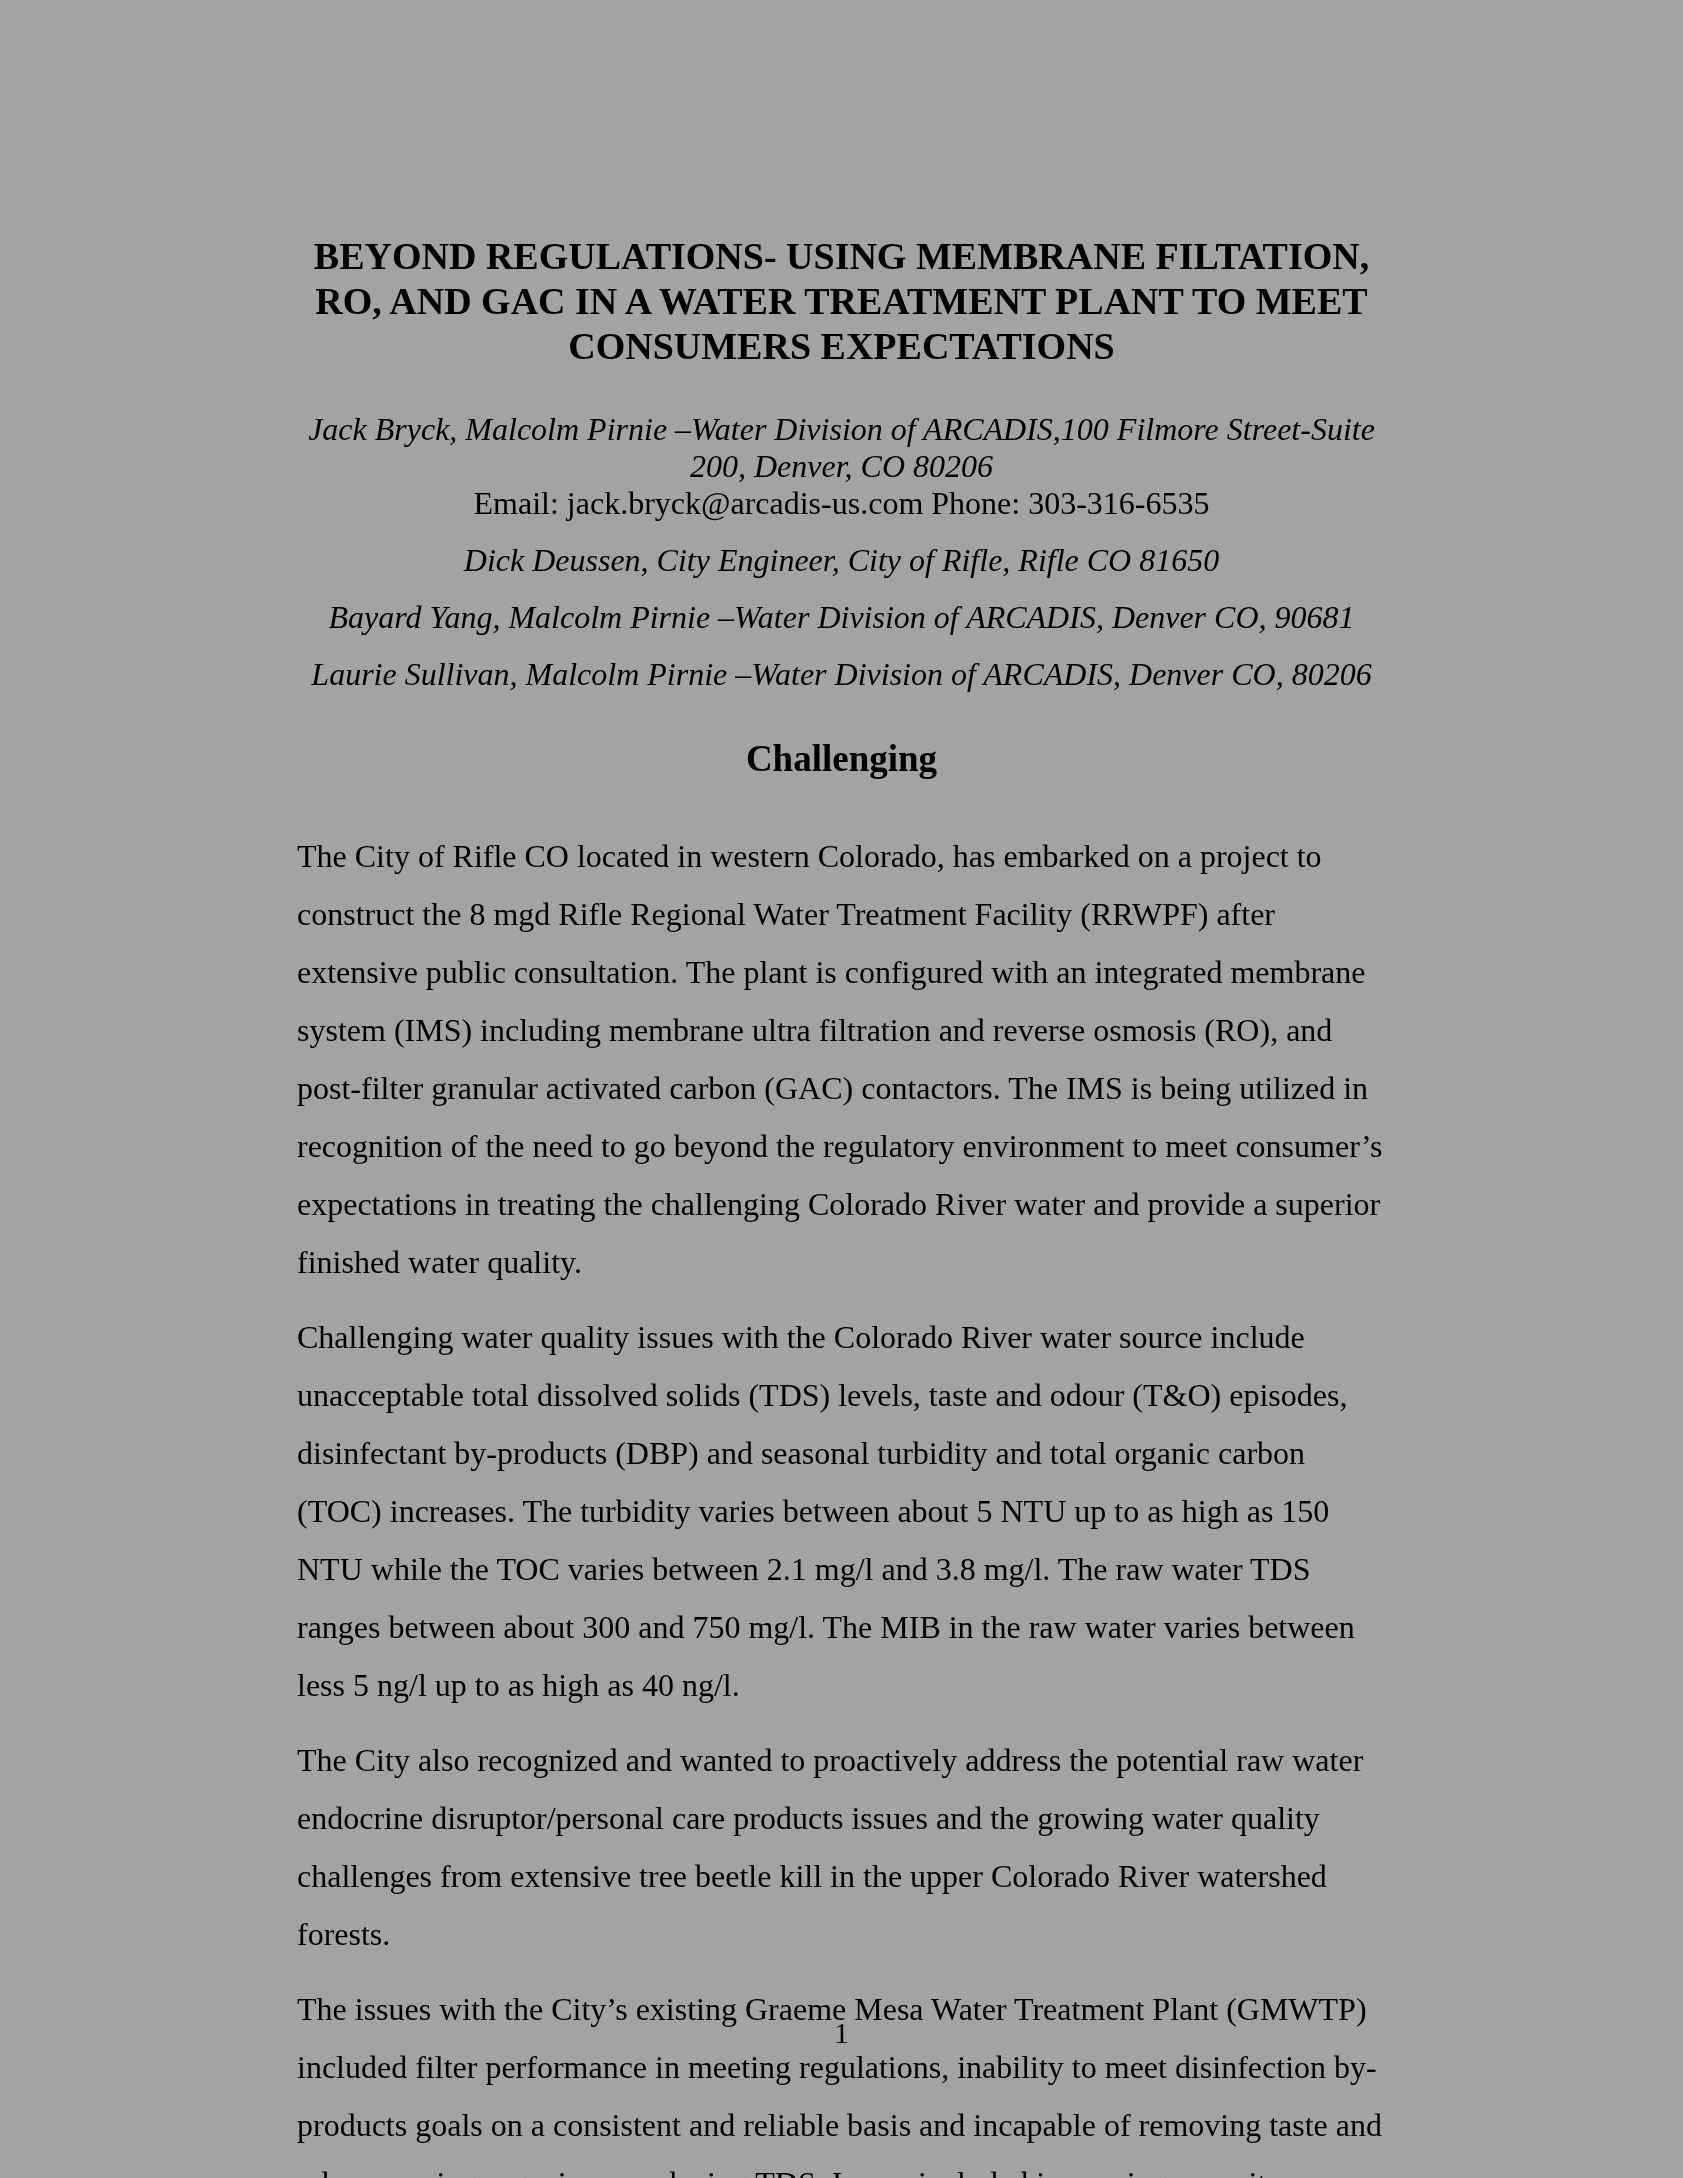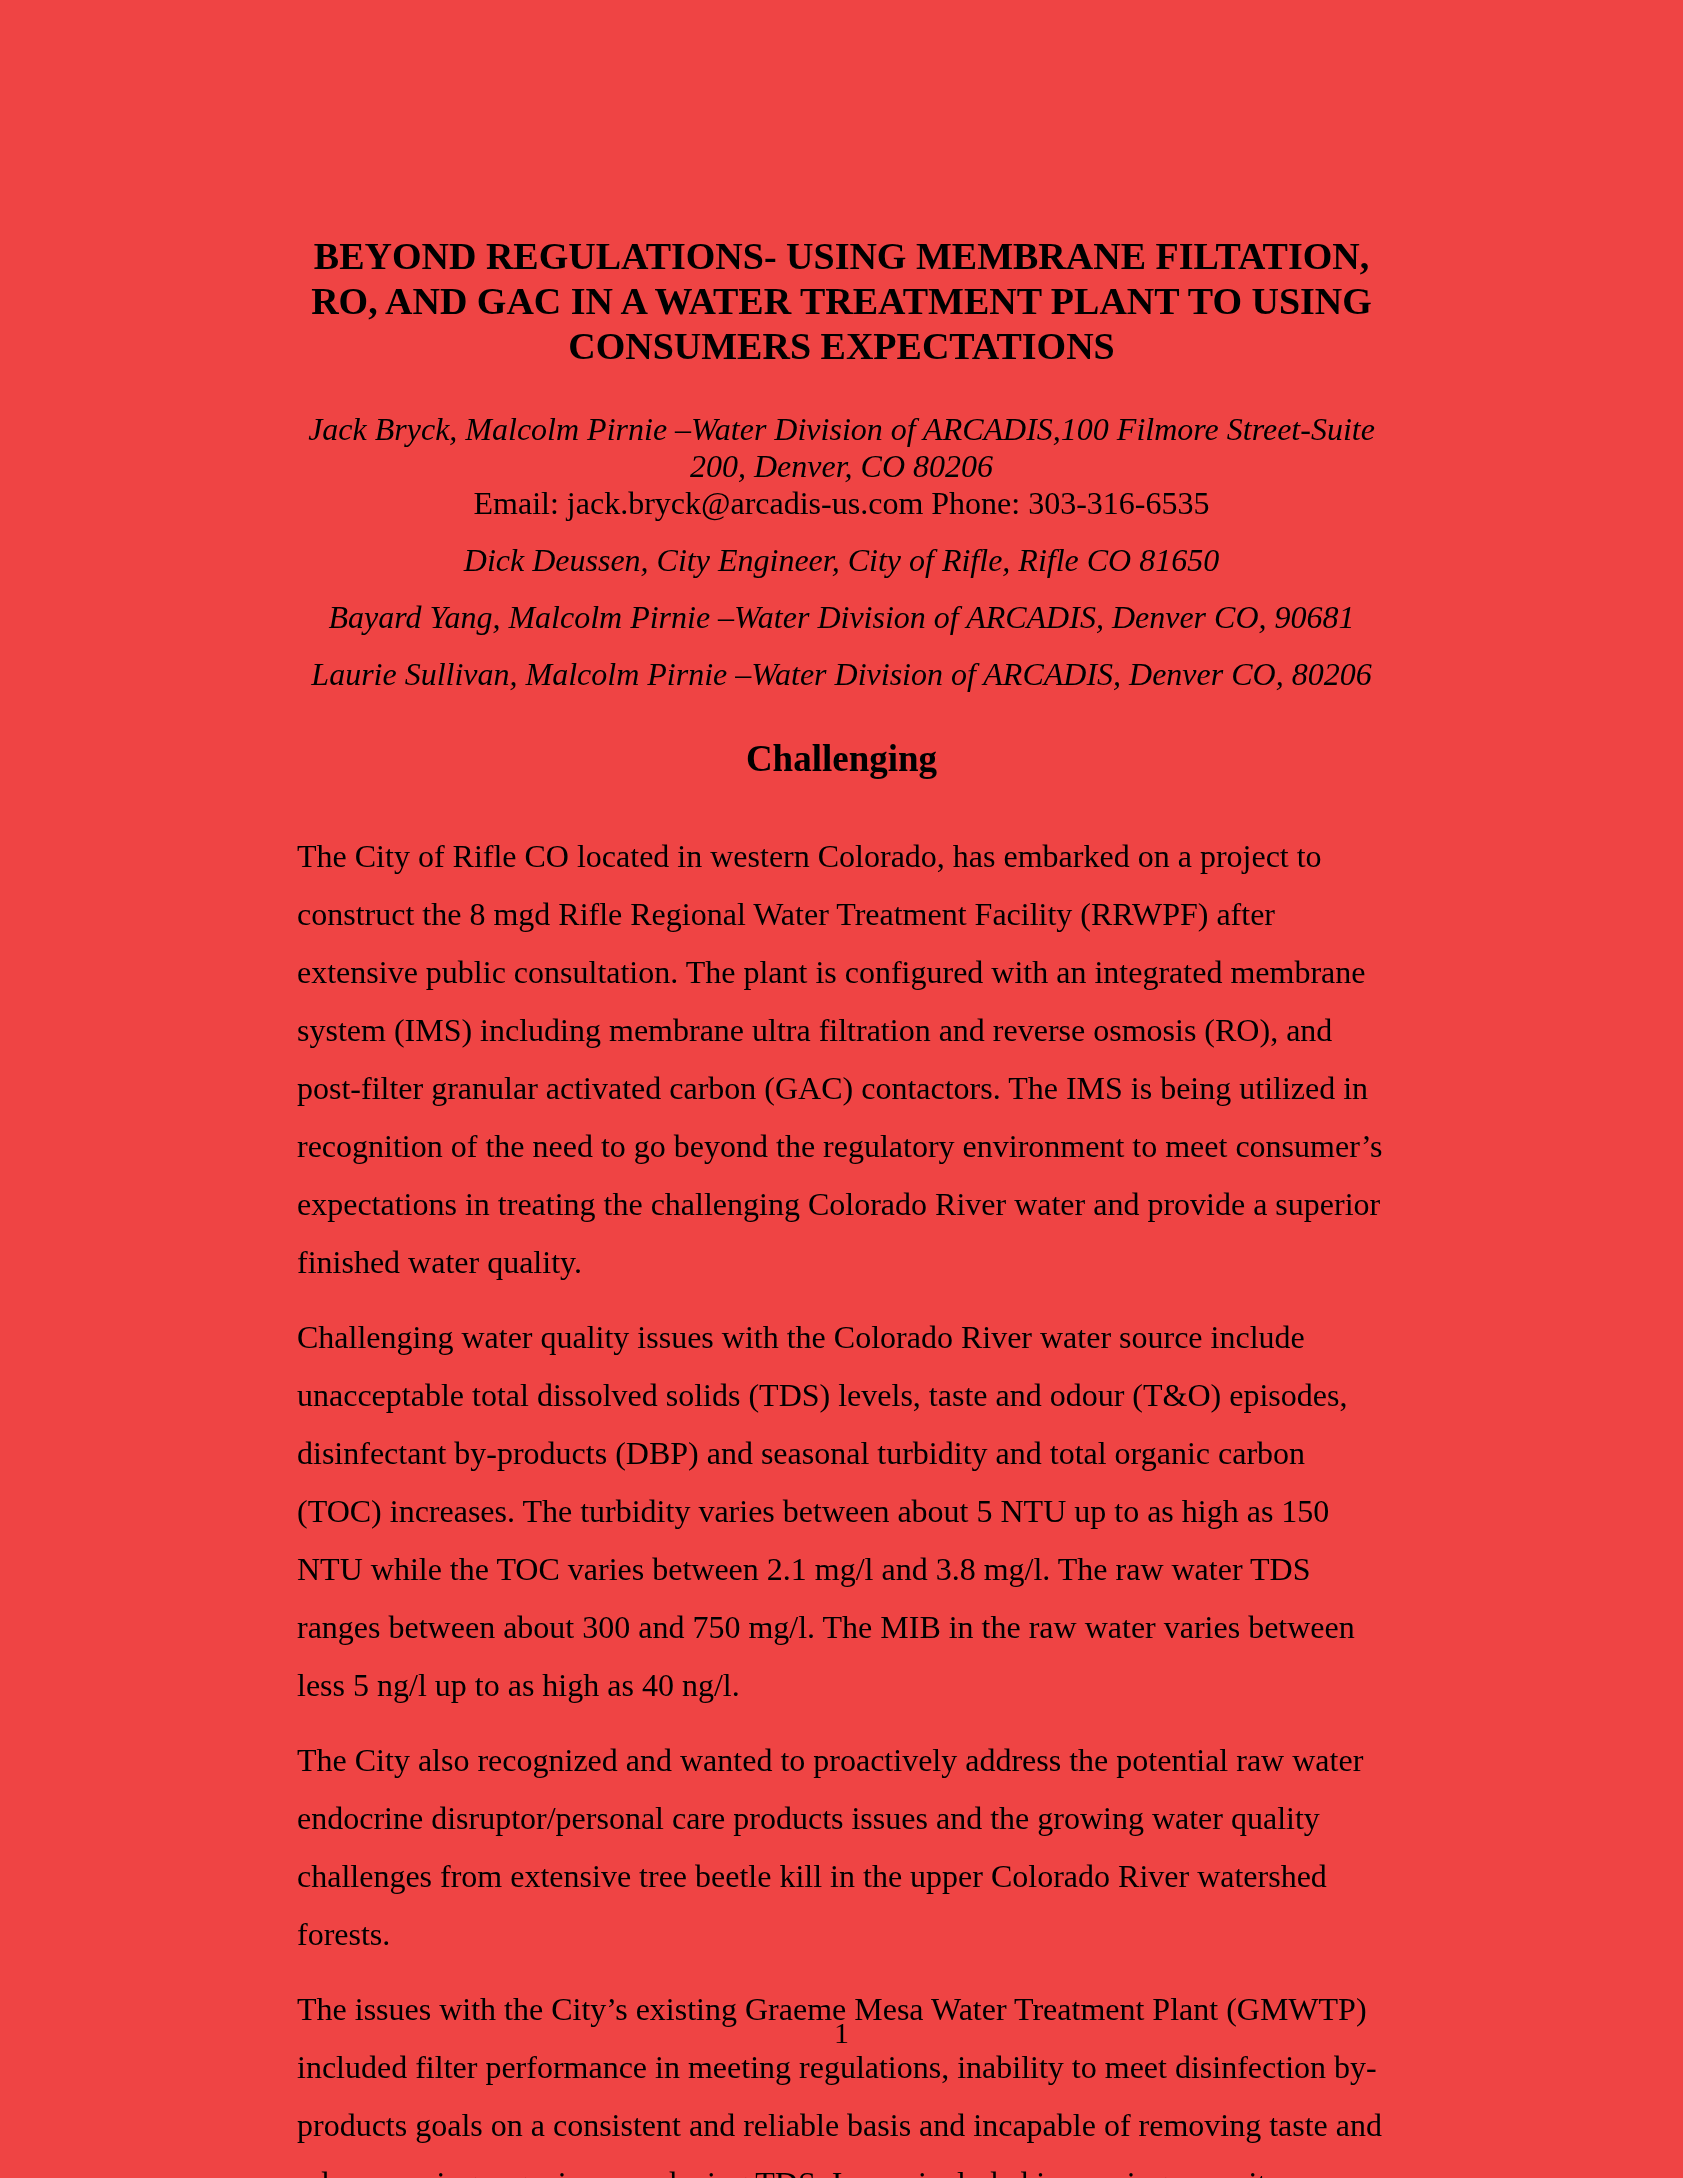--- a/index.html
+++ b/index.html
@@ -4,21 +4,21 @@
 <style>
   html, body {
     margin: 0;
     padding: 0;
     background: #ffffff;
   }
   .page {
     position: relative;
     width: 1683px;
     height: 2178px;
-    background: #ef4444;
+    background: #a3a3a3;
     color: #000000;
     font-family: "Liberation Serif", "DejaVu Serif", serif;
     overflow: hidden;
   }
   .content {
     position: absolute;
     left: 297px;
     top: 0;
     width: 1089px;
   }
@@ -62,21 +62,21 @@
   }
 </style>
 </head>
 <body>
 
 <div class="page">
   <div class="content">
 
     <h1 class="title">
       <div>BEYOND REGULATIONS- USING MEMBRANE FILTATION,</div>
-      <div>RO, AND GAC IN A WATER TREATMENT PLANT TO USING</div>
+      <div>RO, AND GAC IN A WATER TREATMENT PLANT TO MEET</div>
       <div>CONSUMERS EXPECTATIONS</div>
     </h1>
 
     <div class="authors">
       <div class="author-line italic">Jack Bryck, Malcolm Pirnie –Water Division of ARCADIS,100 Filmore Street-Suite 200, Denver, CO 80206</div>
       <div class="author-line roman">Email: jack.bryck@arcadis-us.com Phone: 303-316-6535</div>
       <div class="author-line italic">Dick Deussen, City Engineer, City of Rifle, Rifle CO 81650</div>
       <div class="author-line italic">Bayard Yang, Malcolm Pirnie –Water Division of ARCADIS, Denver CO, 90681</div>
       <div class="author-line italic">Laurie Sullivan, Malcolm Pirnie –Water Division of ARCADIS, Denver CO, 80206</div>
     </div>

